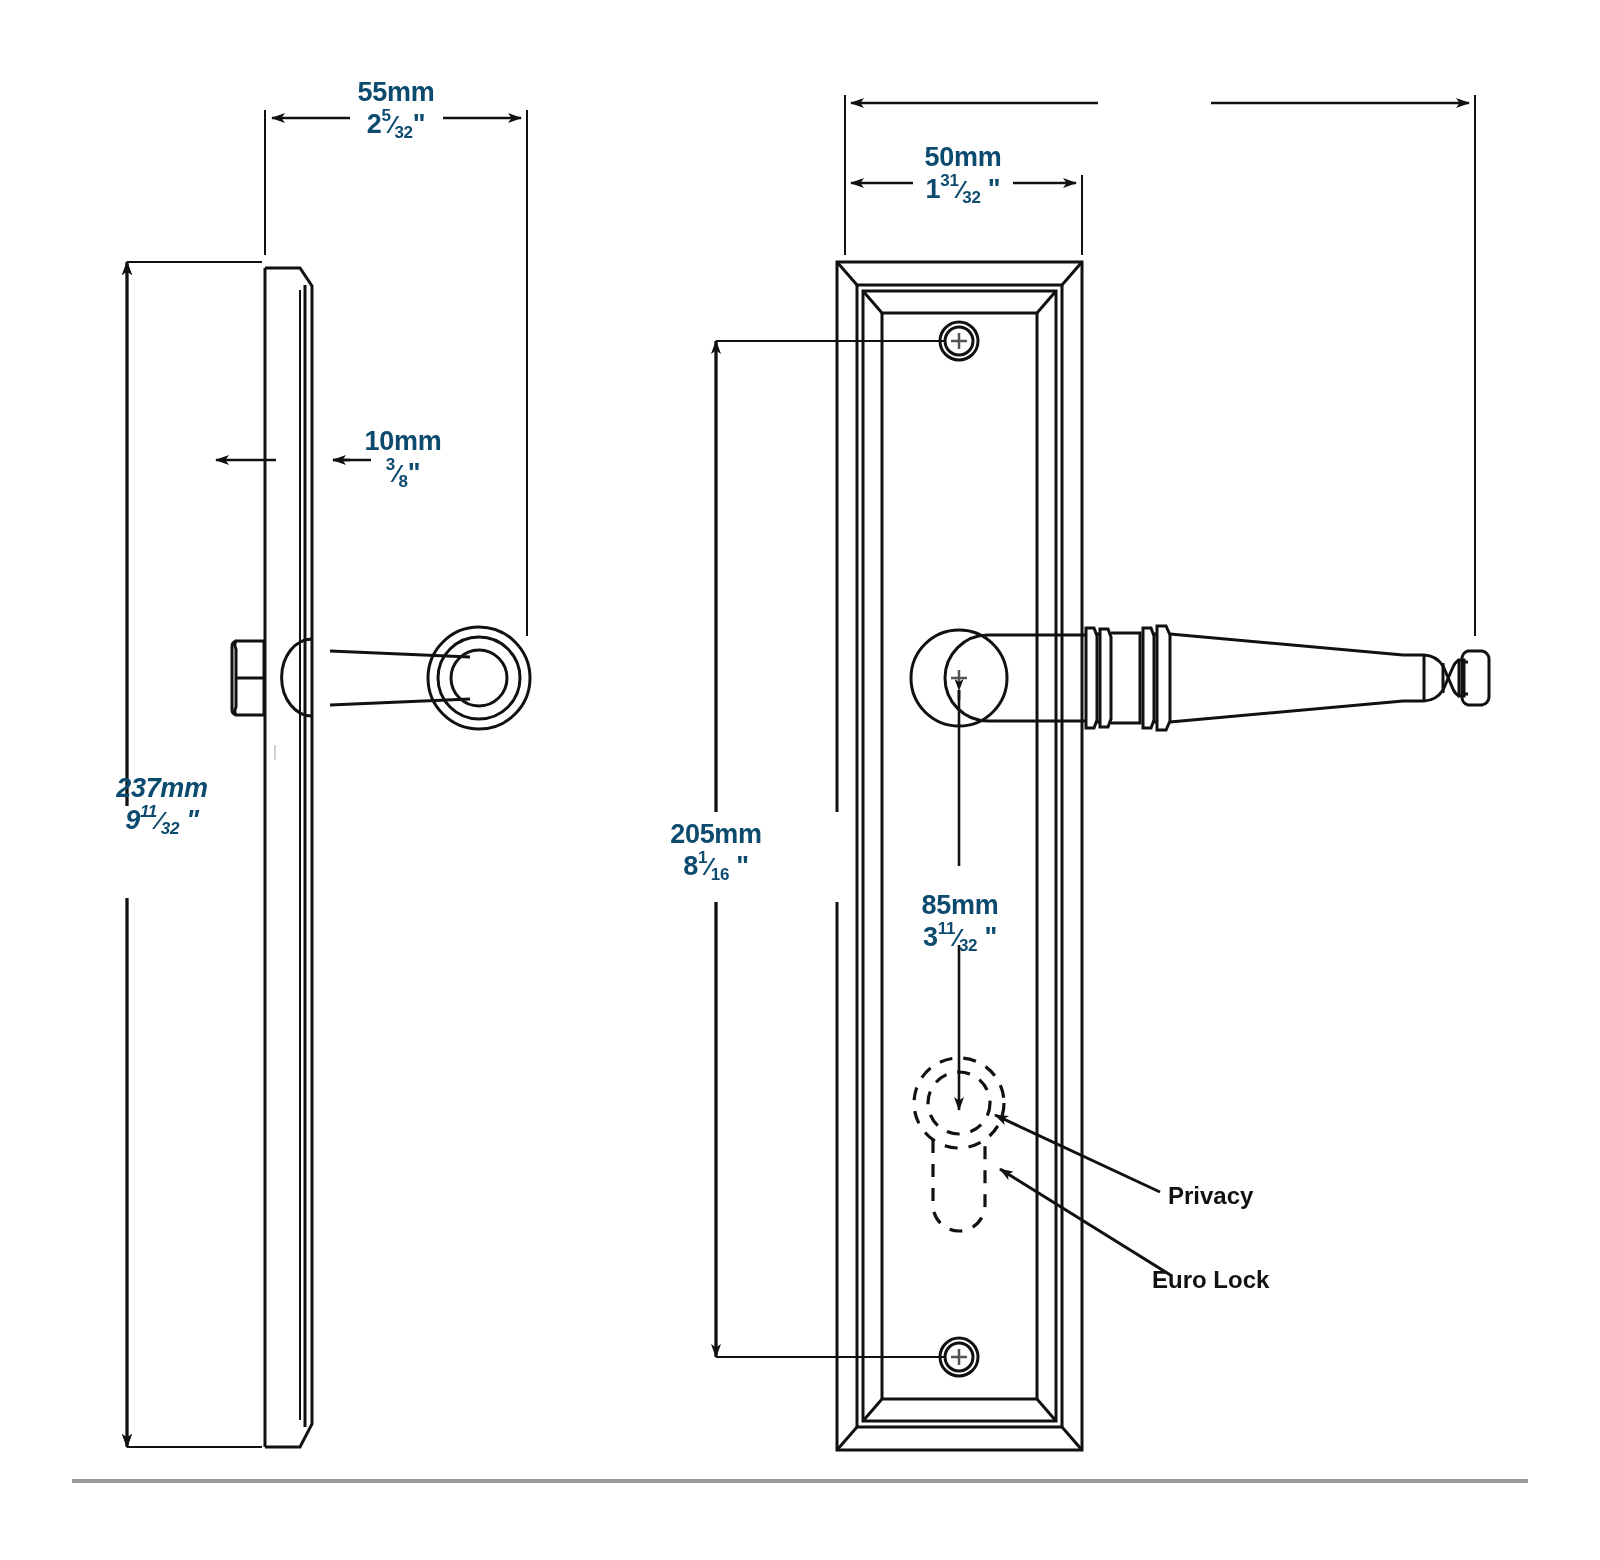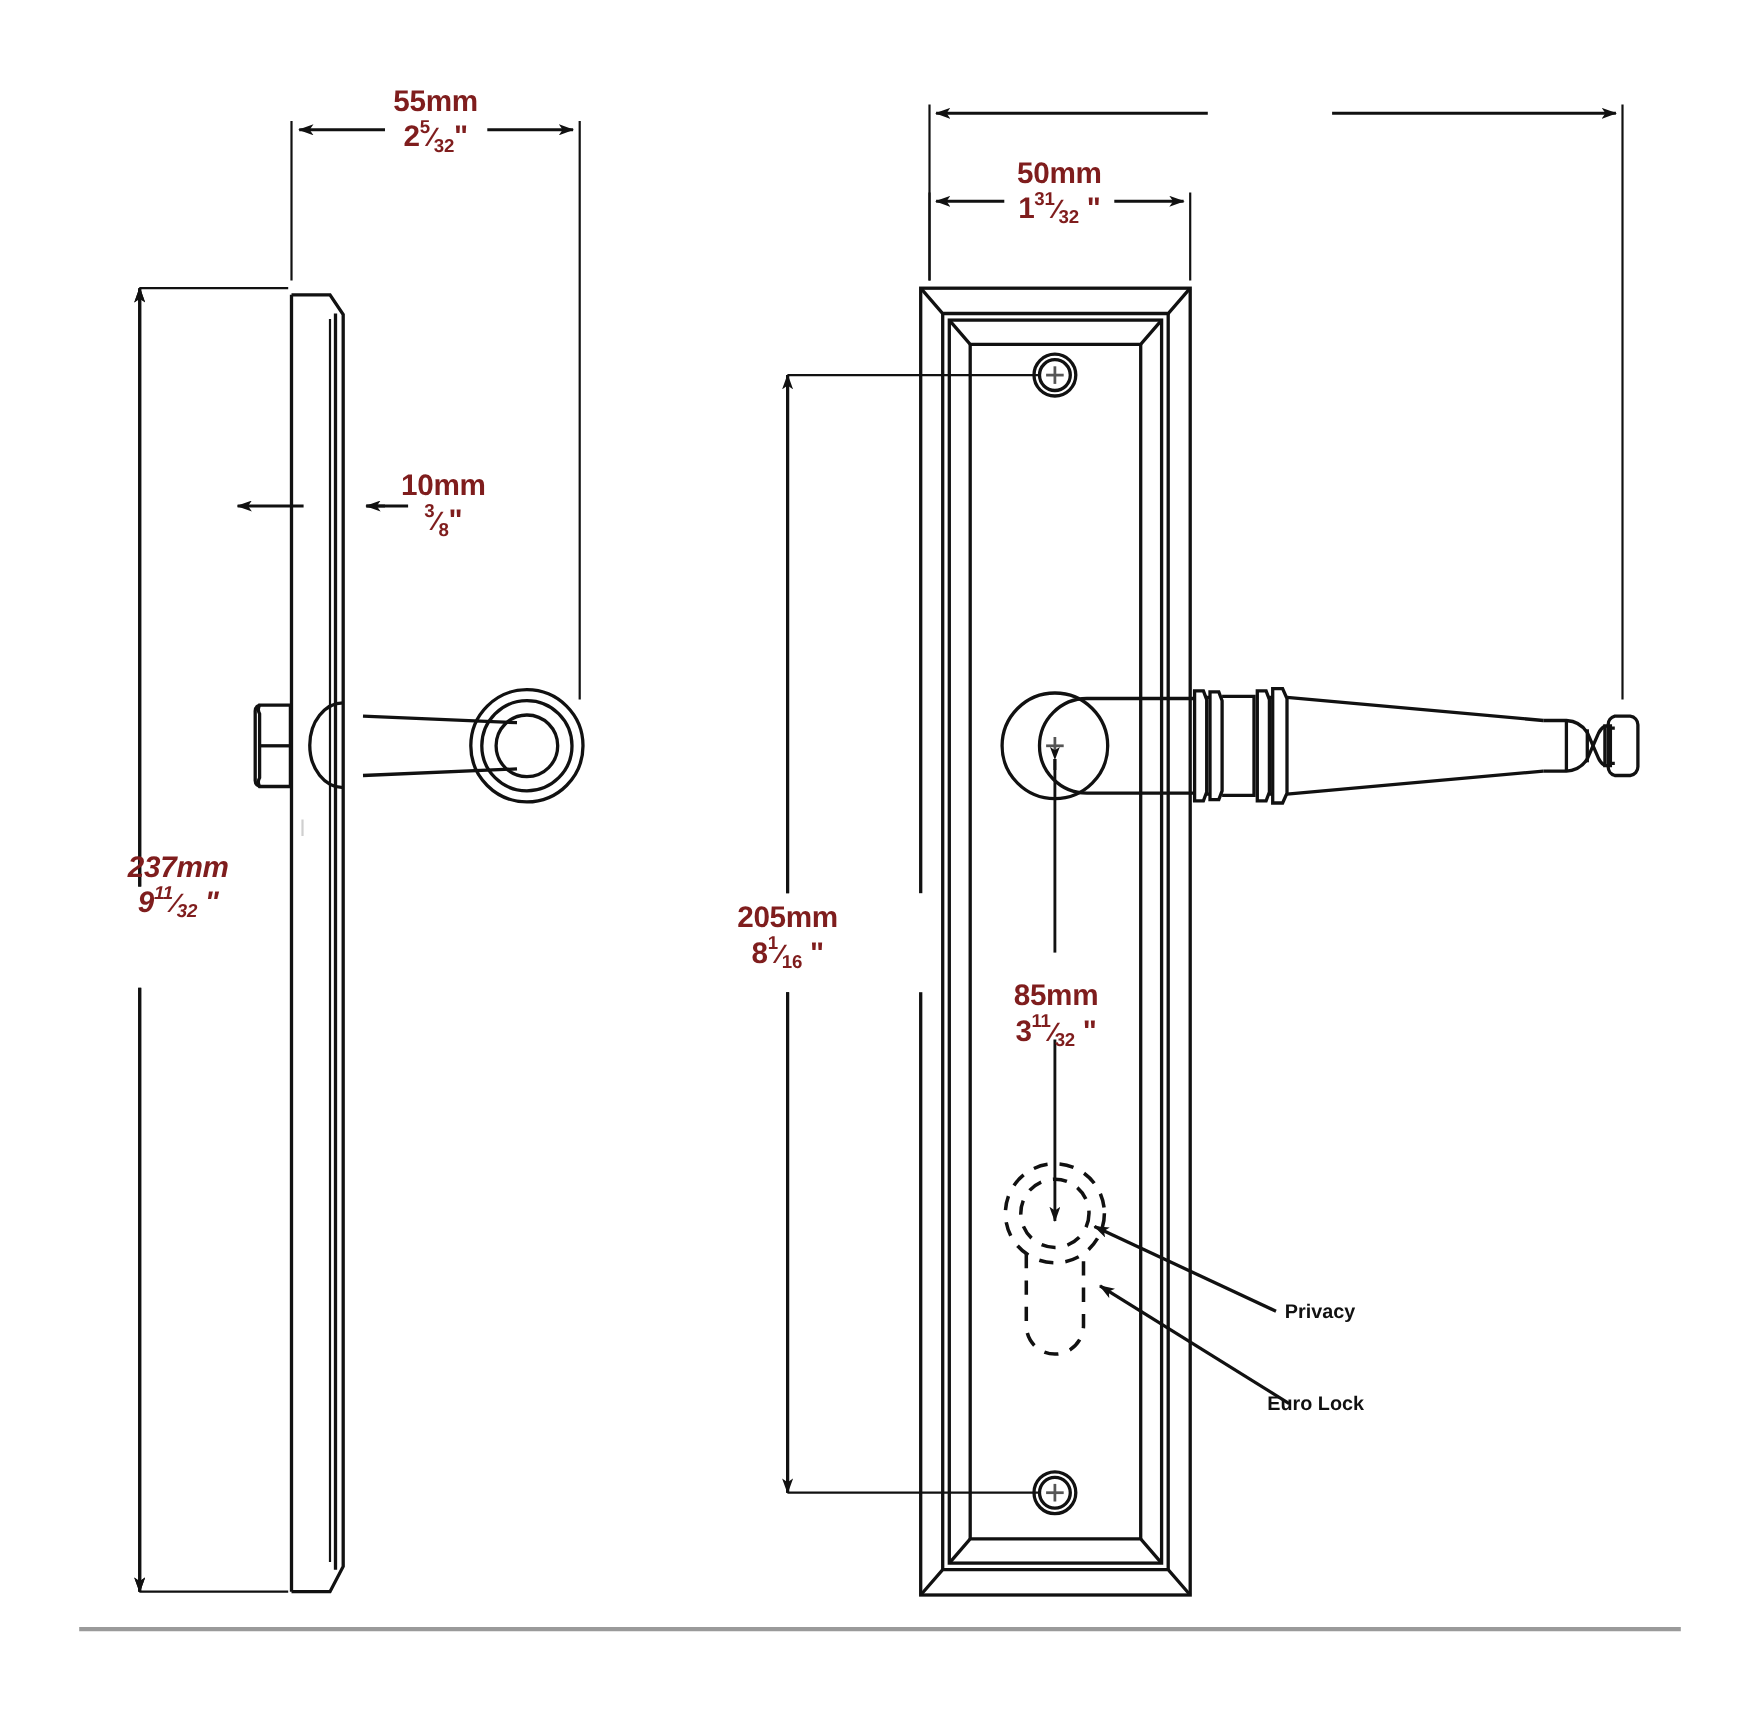--- a/index.html
+++ b/index.html
@@ -11,21 +11,21 @@
     overflow:hidden;
     position:relative;
   }
   #stage{position:absolute;left:0;top:0;width:1600px;height:1560px;}
   svg#drawing{position:absolute;left:0;top:0;width:1600px;height:1560px;display:block;}
 
   
   .dim-label{
     position:absolute;
     font-weight:bold;
-    color:#7f1d1d;
+    color:#0c4a6e;
     text-align:center;
     line-height:1.05;
     white-space:nowrap;
     -webkit-font-smoothing:antialiased;
   }
   .dim-label .mm{
     display:block;
     font-size:27px;
     letter-spacing:-0.3px;
   }
@@ -55,21 +55,21 @@
   .frac sub{
     font-size:17px;
     vertical-align:baseline;
     line-height:0;
     position:relative;
     top:5px;
   }
   .callout{
     position:absolute;
     font-weight:bold;
-    font-size:18px;
+    font-size:24px;
     color:#111;
     white-space:nowrap;
   }
 </style>
 </head>
 <body>
 
 <div id="stage">
 
 <svg id="drawing" viewBox="0 0 1600 1560" xmlns="http://www.w3.org/2000/svg">

